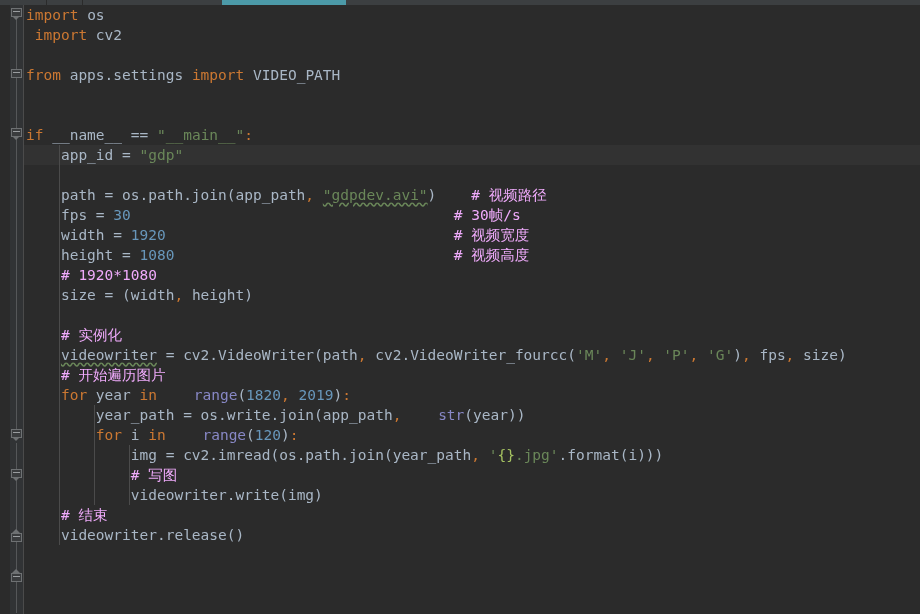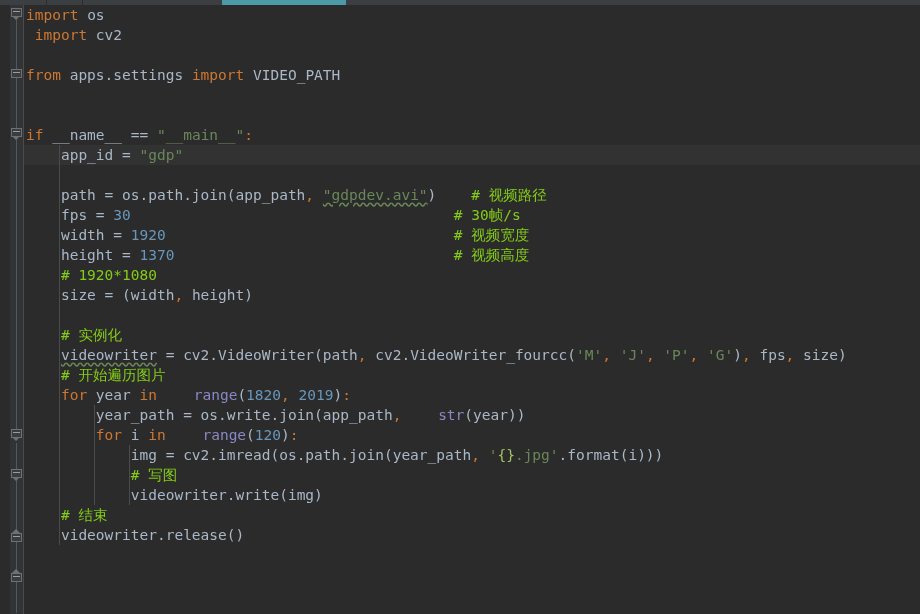--- a/index.html
+++ b/index.html
@@ -124,21 +124,21 @@
     position: absolute;
     top: 0;
     width: 1px; height: 20px;
     background: #4b4b4b;
   }
 
   
   .kw   { color: #cc7832; }
   .str  { color: #6a8759; }
   .num  { color: #6897bb; }
-  .cmt  { color: #84cc16; }
+  .cmt  { color: #f0abfc; }
   .ident{ color: #a9b7c6; }
   .fn   { color: #8888c6; margin-left: 28px; }
   .fmt  { color: #a5c261; }
   .typo {
     text-decoration: underline;
     text-decoration-style: wavy;
     text-decoration-color: #6a8759;
     text-underline-offset: 2px;
   }
 </style>
@@ -218,21 +218,21 @@
 
 
     <div class="line"><div class="guide" style="left:35px;"></div></div>
 
     <div class="line"><div class="guide" style="left:35px;"></div>    <span class="ident">path = os.path.join(app_path</span><span class="kw">,</span> <span class="str typo">"gdpdev.avi"</span><span class="ident">)</span>    <span class="cmt">#&nbsp;视频路径</span></div>
 
     <div class="line"><div class="guide" style="left:35px;"></div>    <span class="ident">fps = </span><span class="num">30</span>                                     <span class="cmt">#&nbsp;30帧/s</span></div>
 
     <div class="line"><div class="guide" style="left:35px;"></div>    <span class="ident">width = </span><span class="num">1920</span>                                 <span class="cmt">#&nbsp;视频宽度</span></div>
 
-    <div class="line"><div class="guide" style="left:35px;"></div>    <span class="ident">height = </span><span class="num">1370</span>                                <span class="cmt">#&nbsp;视频高度</span></div>
+    <div class="line"><div class="guide" style="left:35px;"></div>    <span class="ident">height = </span><span class="num">1080</span>                                <span class="cmt">#&nbsp;视频高度</span></div>
 
     <div class="line"><div class="guide" style="left:35px;"></div>    <span class="cmt"># 1920*1080</span></div>
 
     <div class="line"><div class="guide" style="left:35px;"></div>    <span class="ident">size = (width</span><span class="kw">,</span><span class="ident"> height)</span></div>
 
     <div class="line"><div class="guide" style="left:35px;"></div></div>
 
     <div class="line"><div class="guide" style="left:35px;"></div>    <span class="cmt">#&nbsp;实例化</span></div>
 
     <div class="line"><div class="guide" style="left:35px;"></div>    <span class="ident typo">videowriter</span><span class="ident"> = cv2.VideoWriter(path</span><span class="kw">,</span><span class="ident"> cv2.VideoWriter_fourcc(</span><span class="str">'M'</span><span class="kw">,</span> <span class="str">'J'</span><span class="kw">,</span> <span class="str">'P'</span><span class="kw">,</span> <span class="str">'G'</span><span class="ident">)</span><span class="kw">,</span><span class="ident"> fps</span><span class="kw">,</span><span class="ident"> size)</span></div>

